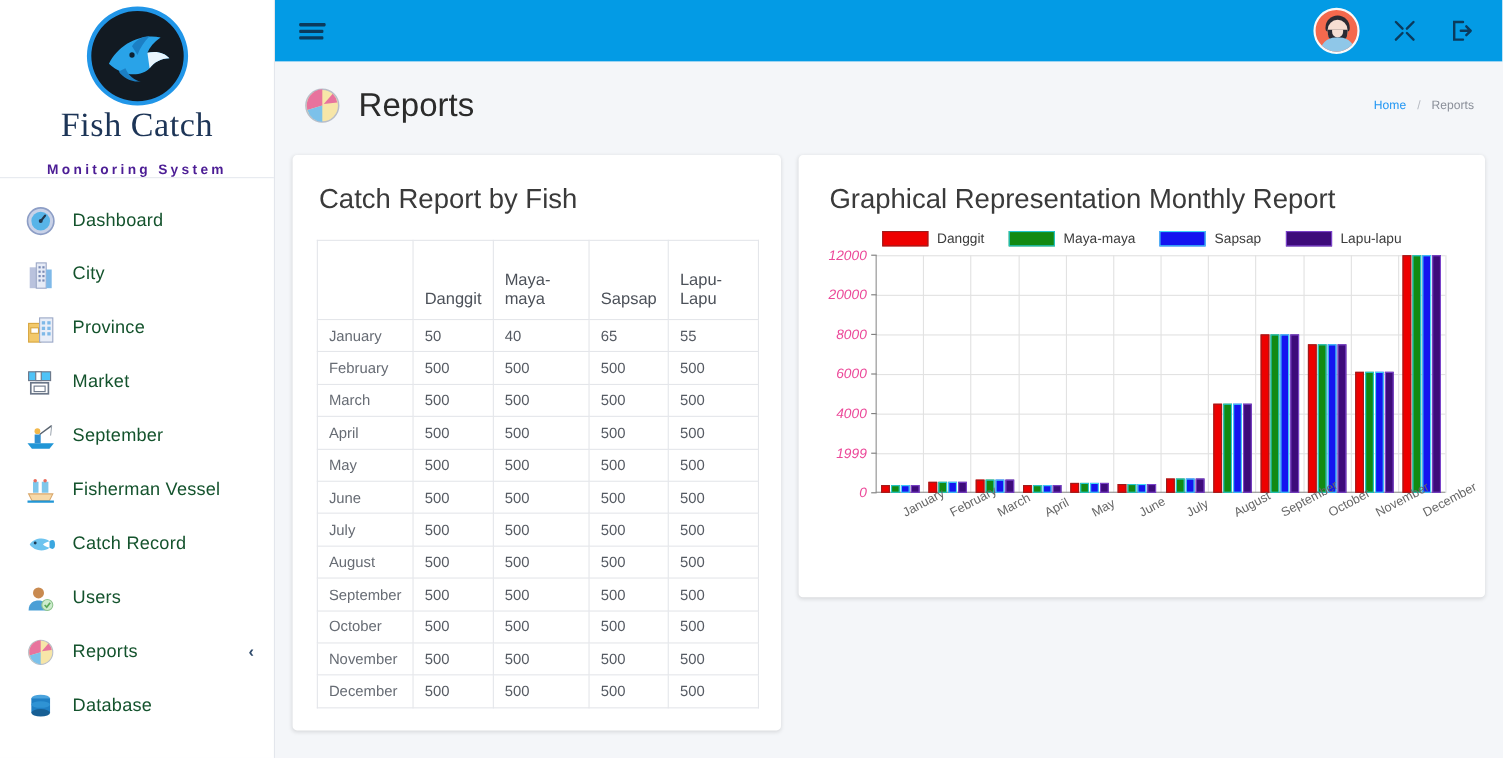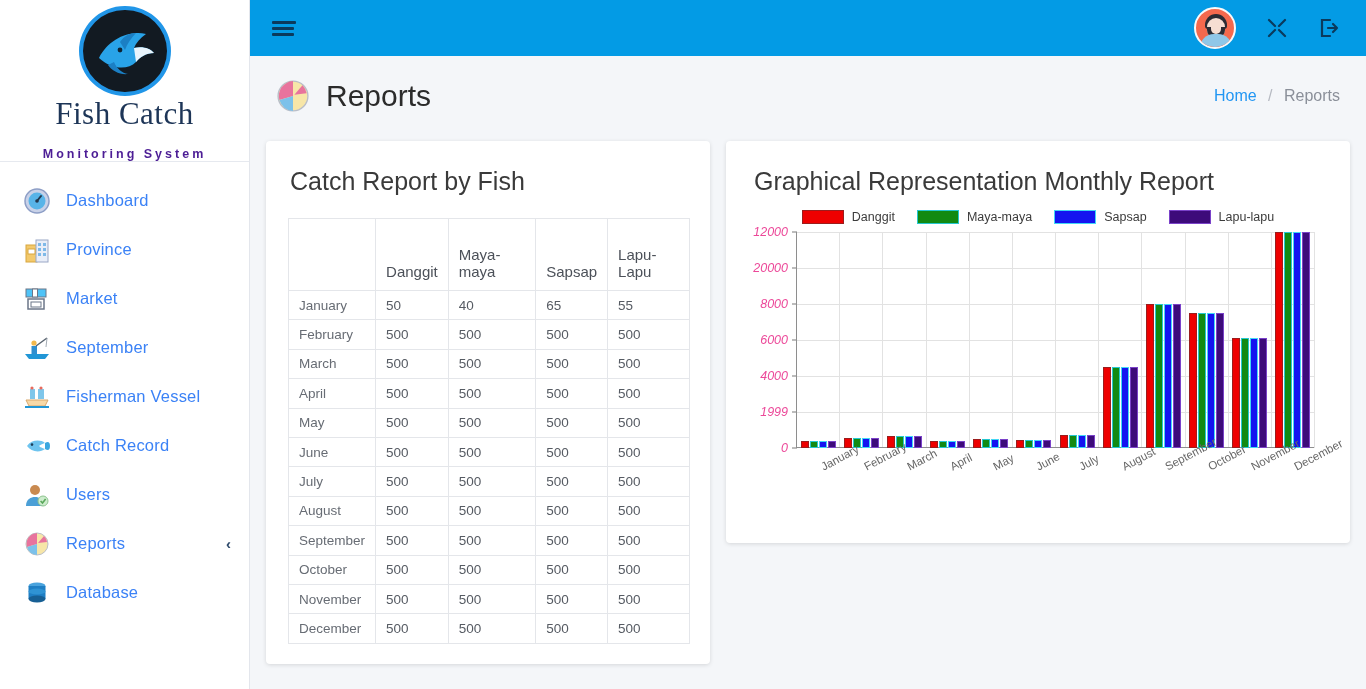--- a/index.html
+++ b/index.html
@@ -48,21 +48,21 @@
     display: flex; align-items: center;
     height: 49px; padding: 0 18px 0 22px;
     cursor: pointer; position: relative;
   }
   .nav-ico {
     width: 30px; height: 30px; min-width: 30px;
     margin-right: 14px;
     display: flex; align-items: center; justify-content: center;
   }
   .nav-label {
-    font-size: 16.5px; color: #3b82f6; letter-spacing: .2px;
+    font-size: 16.5px; color: #14532d; letter-spacing: .2px;
   }
   .nav-caret {
     margin-left: auto; color: #2e4a6b; font-size: 15px; font-weight: bold;
   }
 
   
   .main { flex: 1; height: 689px; display: flex; flex-direction: column; overflow: hidden; }
   .topbar {
     height: 56px; min-height: 56px; background: #039be5;
     display: flex; align-items: center; padding: 0 26px 0 22px;
@@ -87,21 +87,21 @@
   .av-body { position:absolute; left:4px; bottom:-3px; width:32px; height:16px; background:#8fc7e8; border-radius:14px 14px 0 0;}
   .ticon { cursor: pointer; display: flex; align-items: center; }
 
   .pagehead {
     height: 79px; min-height: 79px;
     display: flex; align-items: center;
     padding: 0 26px 0 24px; background: #f4f6f9;
   }
   .page-ico { width: 38px; height: 38px; margin-right: 14px; }
   .page-title { font-size: 30px; color: #2b2b2b; font-weight: normal; }
-  .crumbs { margin-left: auto; font-size: 16px; color: #8a8f99; }
+  .crumbs { margin-left: auto; font-size: 11px; color: #8a8f99; }
   .crumbs a { color: #2196f3; text-decoration: none; cursor: pointer; }
   .crumb-sep { margin: 0 7px; color: #b6bac2; }
 
   .content {
     flex: 1; display: flex; gap: 16px;
     padding: 6px 16px 0 16px; align-items: flex-start; overflow: hidden;
   }
   .card {
     background: #ffffff; border-radius: 4px;
     box-shadow: 0 1px 4px rgba(0,0,0,.13);
@@ -184,20 +184,40 @@
           <svg width="28" height="28" viewBox="0 0 28 28">
             <circle cx="14" cy="14" r="12" fill="#c9d2e8" stroke="#8d9ec6" stroke-width="1.5"></circle>
             <circle cx="14" cy="14" r="8.5" fill="#58b4e8"></circle>
             <path d="M14 14 L18 9" stroke="#24394f" stroke-width="2" stroke-linecap="round"></path>
             <circle cx="14" cy="14" r="1.8" fill="#24394f"></circle>
           </svg>
         </span>
         <span class="nav-label">Dashboard</span>
       </div>
 
+      <div class="nav-item">
+        <span class="nav-ico">
+          <svg width="28" height="28" viewBox="0 0 28 28">
+            <rect x="4" y="7" width="6" height="19" fill="#b9c2dd"></rect>
+            <rect x="10" y="3" width="9" height="23" fill="#e7ecf7" stroke="#9aa7c6"></rect>
+            <rect x="19" y="9" width="5" height="17" fill="#7fb9e8"></rect>
+            <g fill="#7a8bb5">
+              <rect x="12" y="6" width="2" height="2"></rect>
+                <rect x="15.5" y="6" width="2" height="2"></rect>
+              <rect x="12" y="10" width="2" height="2"></rect>
+                <rect x="15.5" y="10" width="2" height="2"></rect>
+              <rect x="12" y="14" width="2" height="2"></rect>
+                <rect x="15.5" y="14" width="2" height="2"></rect>
+              <rect x="12" y="18" width="2" height="2"></rect>
+                <rect x="15.5" y="18" width="2" height="2"></rect>
+            </g>
+          </svg>
+        </span>
+        <span class="nav-label">City</span>
+      </div>
 
       <div class="nav-item">
         <span class="nav-ico">
           <svg width="28" height="28" viewBox="0 0 28 28">
             <rect x="3" y="9" width="11" height="17" fill="#f3c96b" stroke="#d8a63f"></rect>
             <rect x="13" y="4" width="12" height="22" fill="#e9eef8" stroke="#9aa7c6"></rect>
             <g fill="#7fb9e8">
               <rect x="15" y="7" width="3" height="3"></rect>
                 <rect x="20" y="7" width="3" height="3"></rect>
               <rect x="15" y="12" width="3" height="3"></rect>

